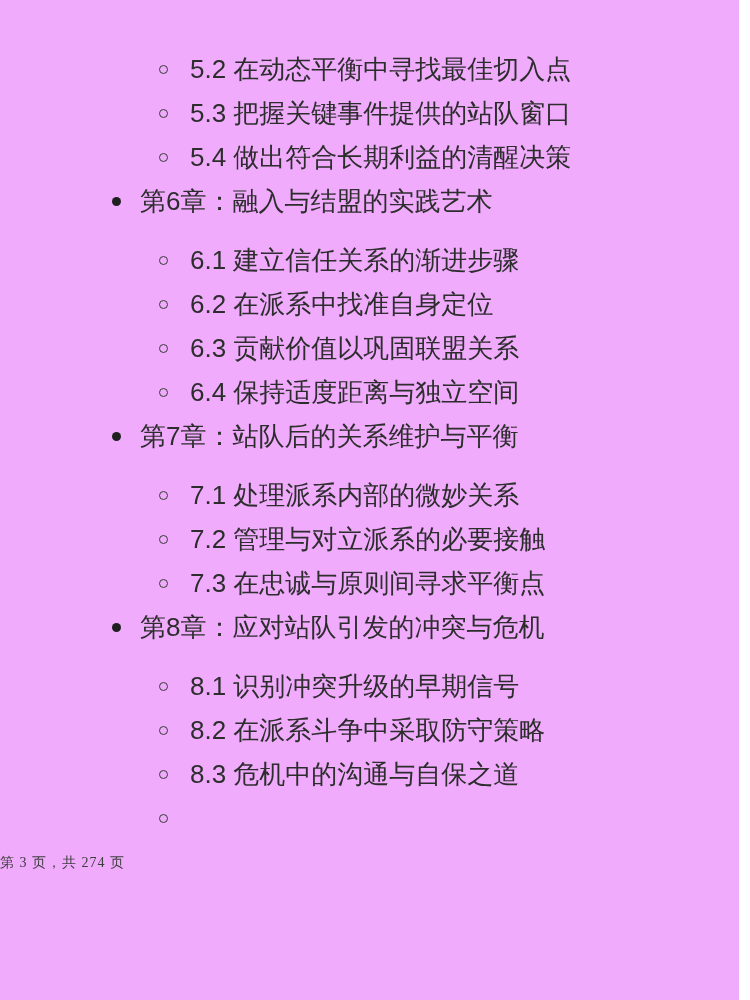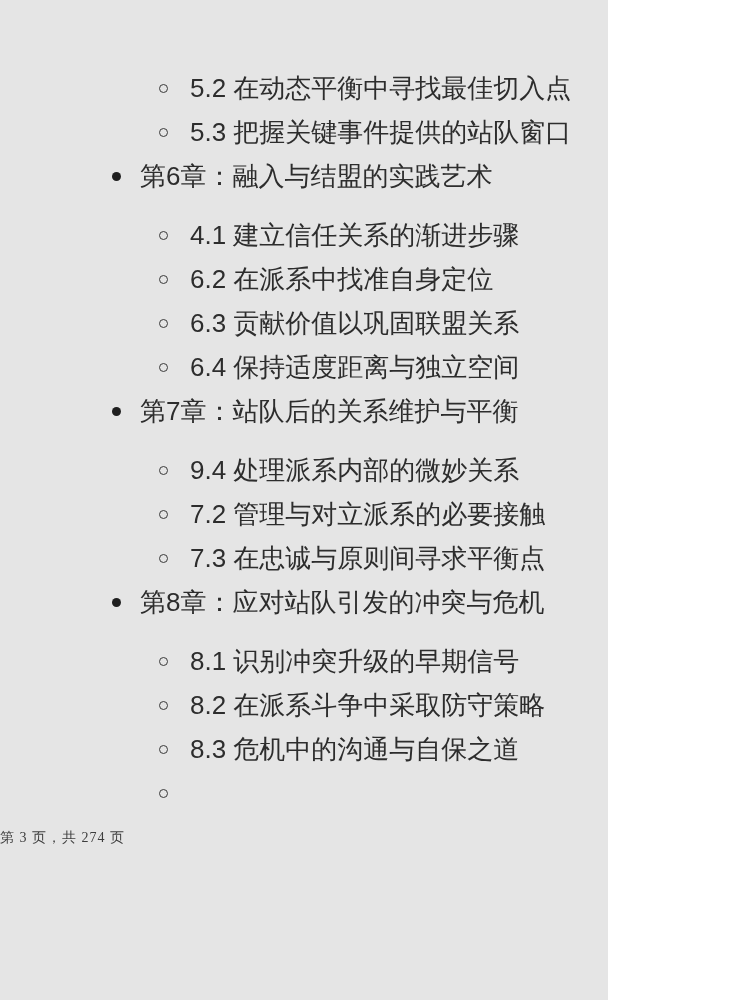--- a/index.html
+++ b/index.html
@@ -5,25 +5,25 @@
   html, body {
     margin: 0;
     padding: 0;
     background: #ffffff;
     width: 750px;
     height: 1000px;
     overflow: hidden;
     font-family: "Liberation Sans", "DejaVu Sans", sans-serif;
   }
   .doc {
-    width: 608px;
+    width: 739px;
     height: 1000px;
-    background: #e5e5e5;
+    background: #f0abfc;
     box-sizing: border-box;
-    padding-top: 72px;
+    padding-top: 53px;
   }
   .row {
     display: flex;
     align-items: center;
     height: 33px;
     line-height: 33px;
     font-size: 26px;
     color: #2d2d2d;
     white-space: nowrap;
   }
@@ -72,49 +72,53 @@
   <div>
 
     <div class="row sub">
       <span class="bullet-hollow"></span>
       <span class="txt">5.2 在动态平衡中寻找最佳切入点</span>
     </div>
     <div class="row sub">
       <span class="bullet-hollow"></span>
       <span class="txt">5.3 把握关键事件提供的站队窗口</span>
     </div>
+    <div class="row sub">
+      <span class="bullet-hollow"></span>
+      <span class="txt">5.4 做出符合长期利益的清醒决策</span>
+    </div>
 
     <div class="row chapter">
       <span class="bullet-filled"></span>
       <span class="txt">第6章：融入与结盟的实践艺术</span>
     </div>
     <div class="row sub">
       <span class="bullet-hollow"></span>
-      <span class="txt">4.1 建立信任关系的渐进步骤</span>
+      <span class="txt">6.1 建立信任关系的渐进步骤</span>
     </div>
     <div class="row sub">
       <span class="bullet-hollow"></span>
       <span class="txt">6.2 在派系中找准自身定位</span>
     </div>
     <div class="row sub">
       <span class="bullet-hollow"></span>
       <span class="txt">6.3 贡献价值以巩固联盟关系</span>
     </div>
     <div class="row sub">
       <span class="bullet-hollow"></span>
       <span class="txt">6.4 保持适度距离与独立空间</span>
     </div>
 
     <div class="row chapter">
       <span class="bullet-filled"></span>
       <span class="txt">第7章：站队后的关系维护与平衡</span>
     </div>
     <div class="row sub">
       <span class="bullet-hollow"></span>
-      <span class="txt">9.4 处理派系内部的微妙关系</span>
+      <span class="txt">7.1 处理派系内部的微妙关系</span>
     </div>
     <div class="row sub">
       <span class="bullet-hollow"></span>
       <span class="txt">7.2 管理与对立派系的必要接触</span>
     </div>
     <div class="row sub">
       <span class="bullet-hollow"></span>
       <span class="txt">7.3 在忠诚与原则间寻求平衡点</span>
     </div>
 

